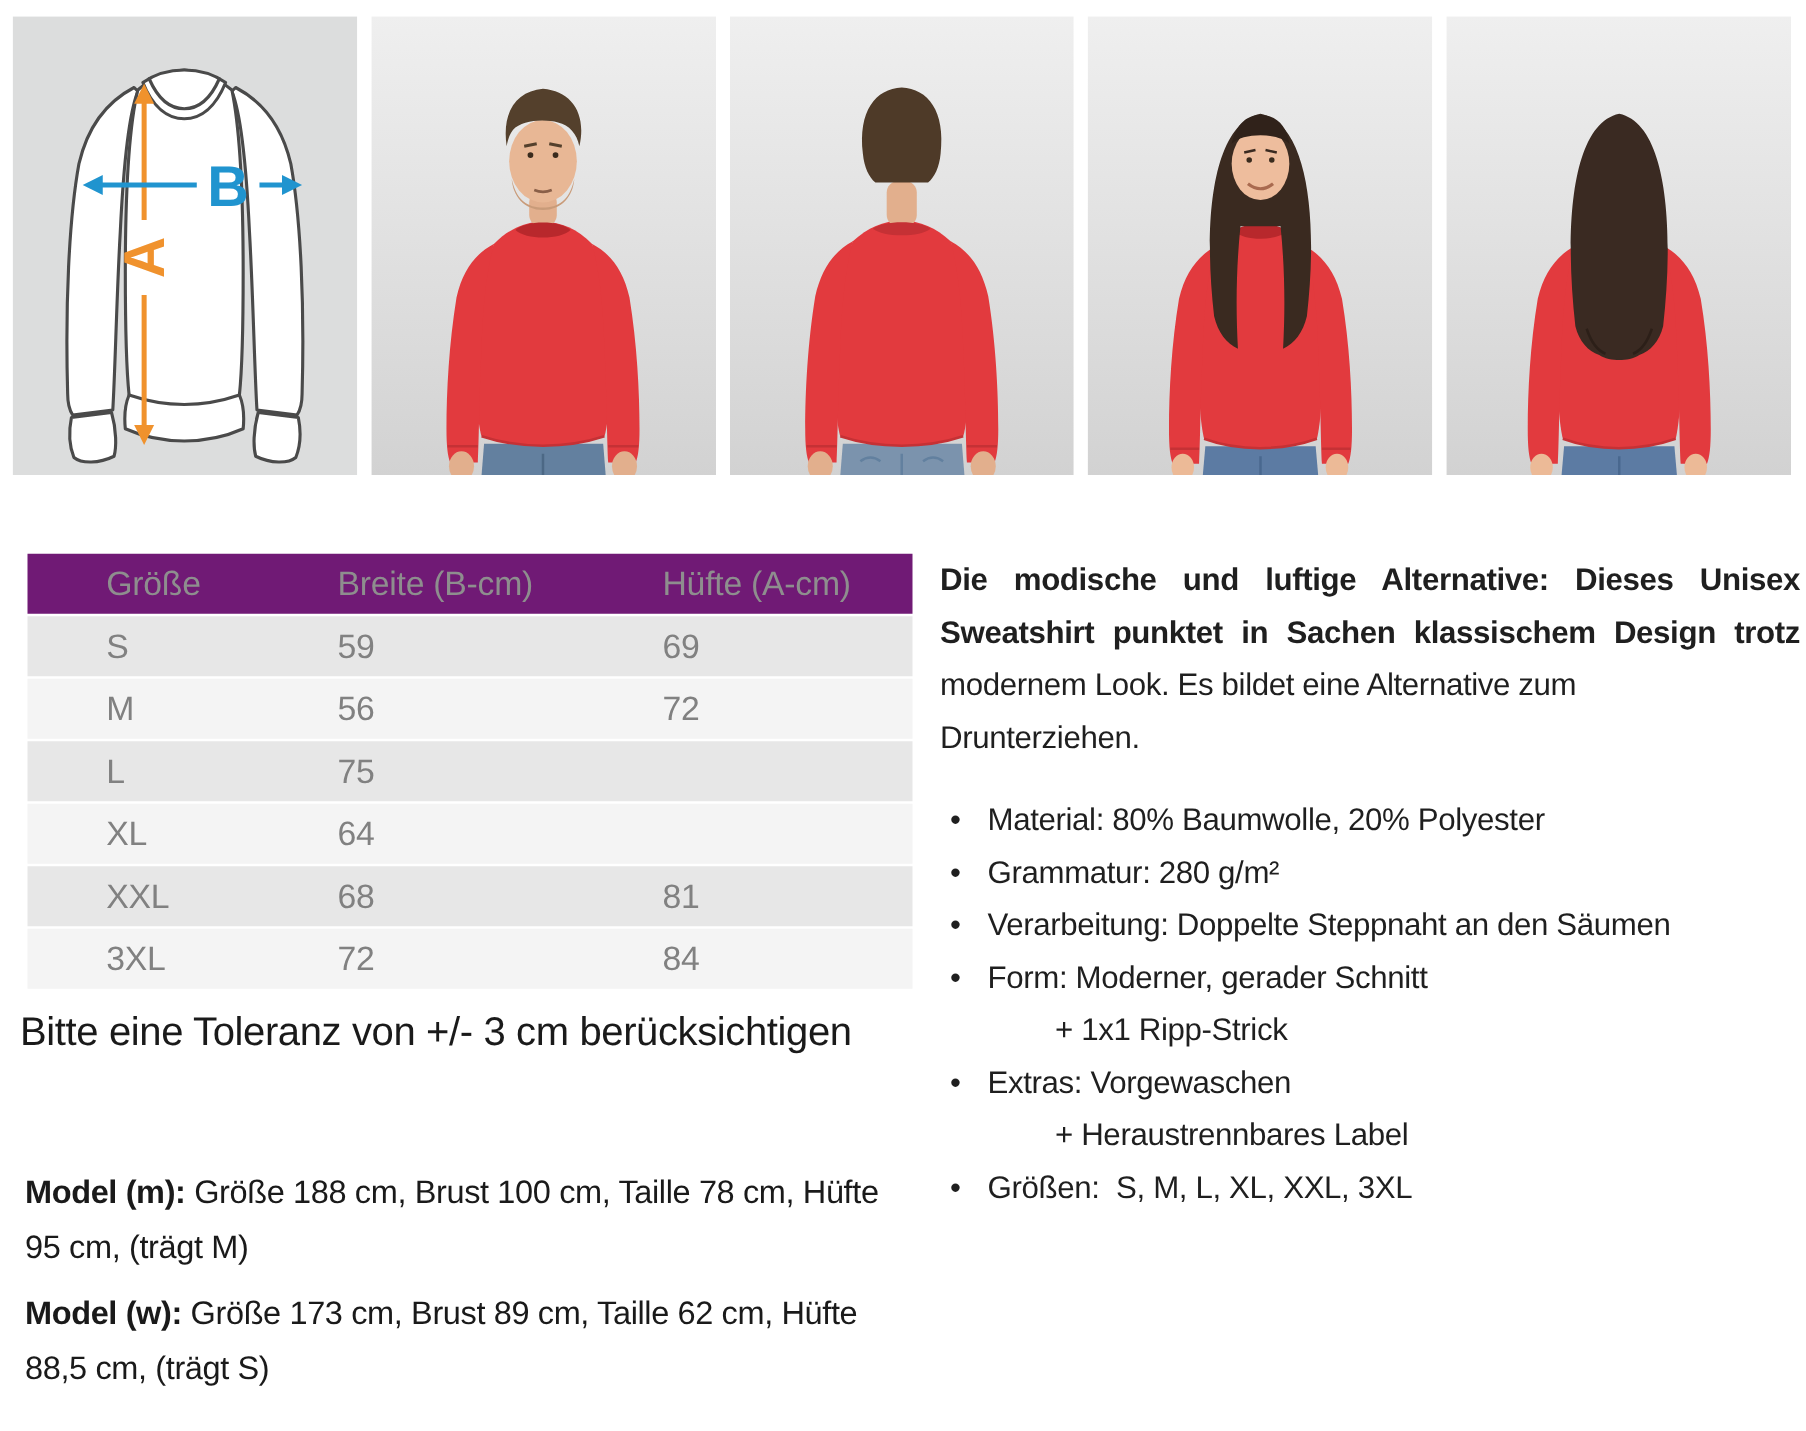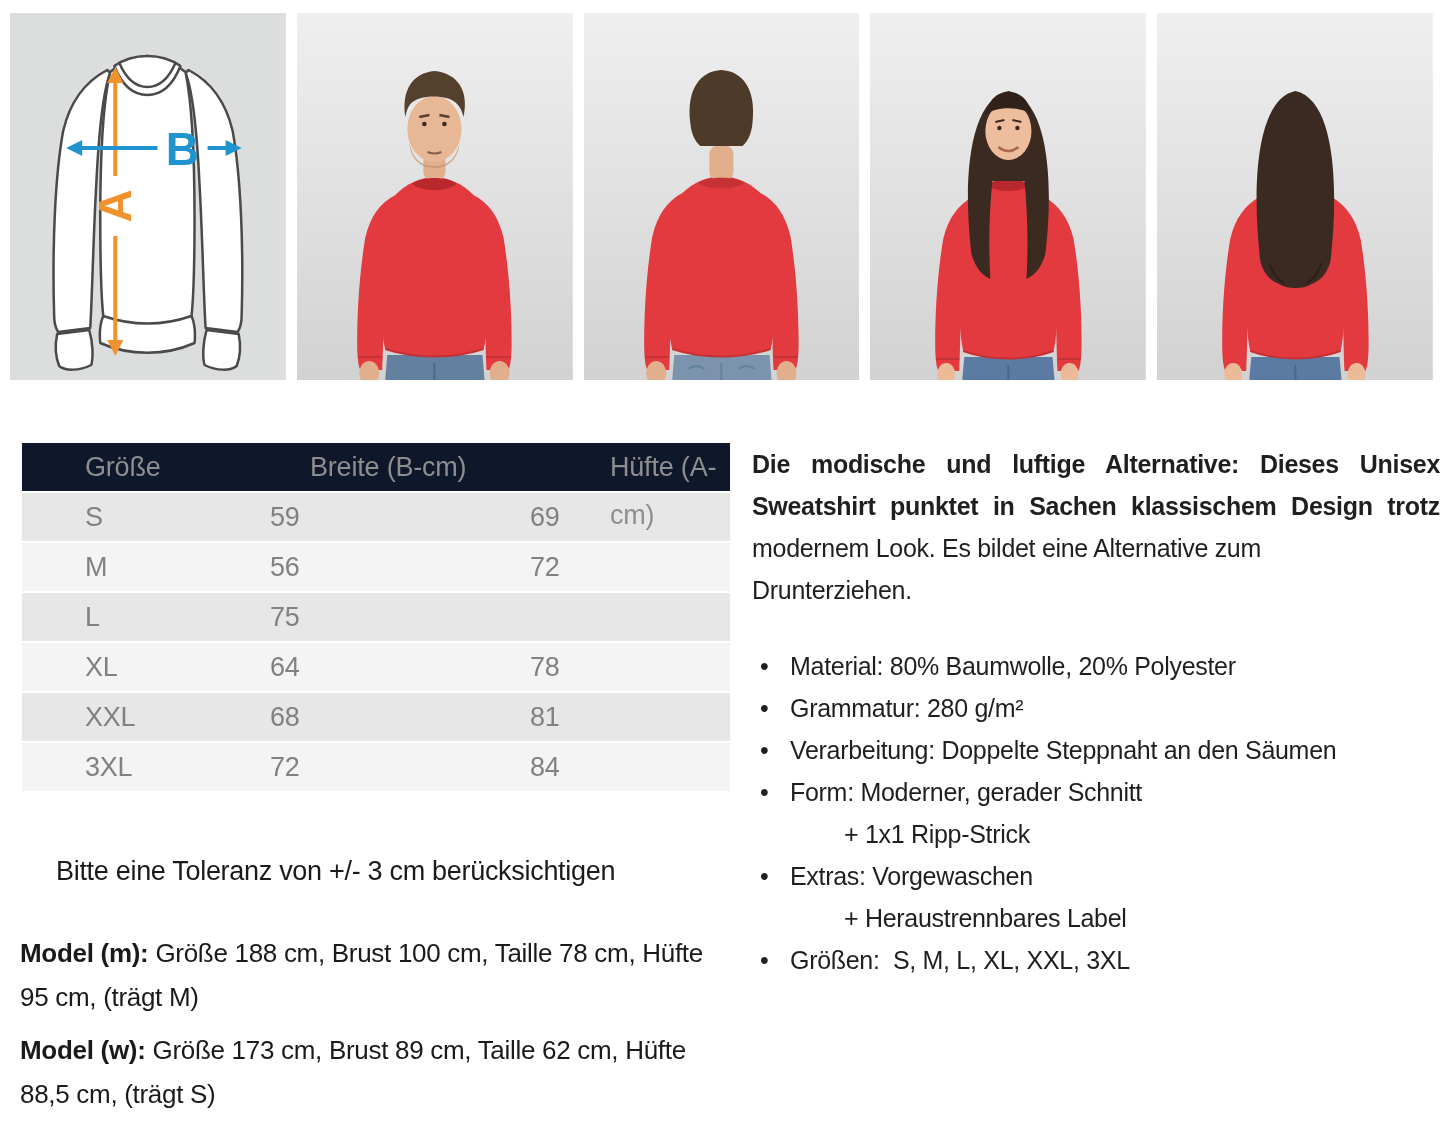--- a/index.html
+++ b/index.html
@@ -7,36 +7,36 @@
 
   
   .photo-row{position:absolute;left:10px;top:13px;width:1423px;height:367px;display:flex;gap:11px;}
   .panel{flex:1;height:367px;overflow:hidden;}
   .panel svg{display:block;width:100%;height:100%;}
 
   
   .size-table{position:absolute;left:22px;top:443px;width:708px;}
   .trow{display:grid;grid-template-columns:185px 260px auto;padding-left:63px;height:48px;line-height:48px;
         font-size:27px;letter-spacing:-0.2px;margin-bottom:2px;}
-  .trow.thead{background:#0f172a;color:#8e8e8e;gap:40px;}
+  .trow.thead{background:#701a75;color:#8e8e8e;}
   .trow.dark{background:#e7e7e7;color:#818181;}
   .trow.light{background:#f4f4f4;color:#818181;}
 
-  .tolerance{position:absolute;left:16px;top:856px;width:710px;font-size:27px;letter-spacing:-0.3px;color:#1a1a1a;margin-left:40px;}
+  .tolerance{position:absolute;left:16px;top:807px;width:710px;font-size:32px;letter-spacing:-0.3px;color:#1a1a1a;}
 
   .model{position:absolute;left:20px;width:706px;font-size:26px;line-height:44px;letter-spacing:-0.3px;color:#1a1a1a;margin:0;}
   .model b{font-weight:bold;letter-spacing:-0.3px;}
   .model-m{top:931px;}
   .model-w{top:1028px;}
 
   
   .right-col{position:absolute;left:752px;top:443px;width:688px;}
   .desc-line{height:42px;line-height:42px;font-size:25px;letter-spacing:-0.3px;white-space:nowrap;color:#1f1f1f;}
   .desc-line.stretch{white-space:normal;text-align:justify;text-align-last:justify;font-weight:bold;}
-  .feature-list{margin-top:34px;}
+  .feature-list{margin-top:24px;}
   .feature{position:relative;padding-left:38px;min-height:42px;line-height:42px;font-size:25px;
            letter-spacing:-0.3px;color:#1f1f1f;white-space:pre-wrap;}
   .feature:not(.sub)::before{content:"\2022";position:absolute;left:8px;top:0;color:#1f1f1f;}
   .feature.sub{padding-left:92px;}
 </style>
 </head>
 <body>
 
 <div class="photo-row">
 
@@ -208,21 +208,20 @@
       <div class="tcell">56</div>
       <div class="tcell">72</div>
     </div>
     <div class="trow dark">
       <div class="tcell">L</div>
       <div class="tcell">75</div>
     </div>
     <div class="trow light">
       <div class="tcell">XL</div>
       <div class="tcell">64</div>
-      <div class="tcell">78</div>
     </div>
     <div class="trow dark">
       <div class="tcell">XXL</div>
       <div class="tcell">68</div>
       <div class="tcell">81</div>
     </div>
     <div class="trow light">
       <div class="tcell">3XL</div>
       <div class="tcell">72</div>
       <div class="tcell">84</div>

